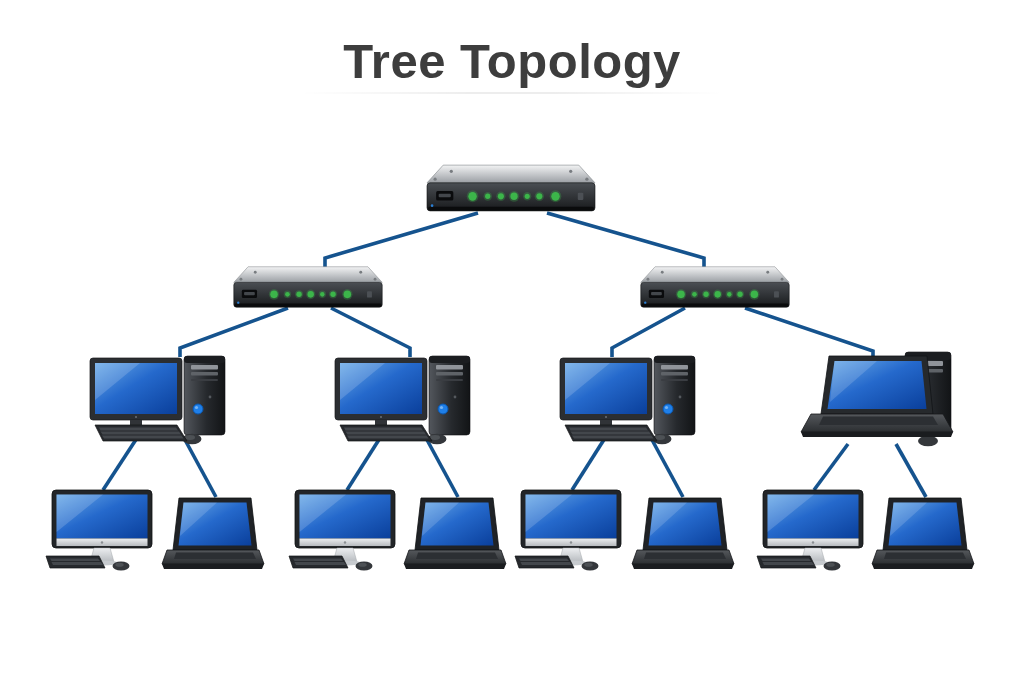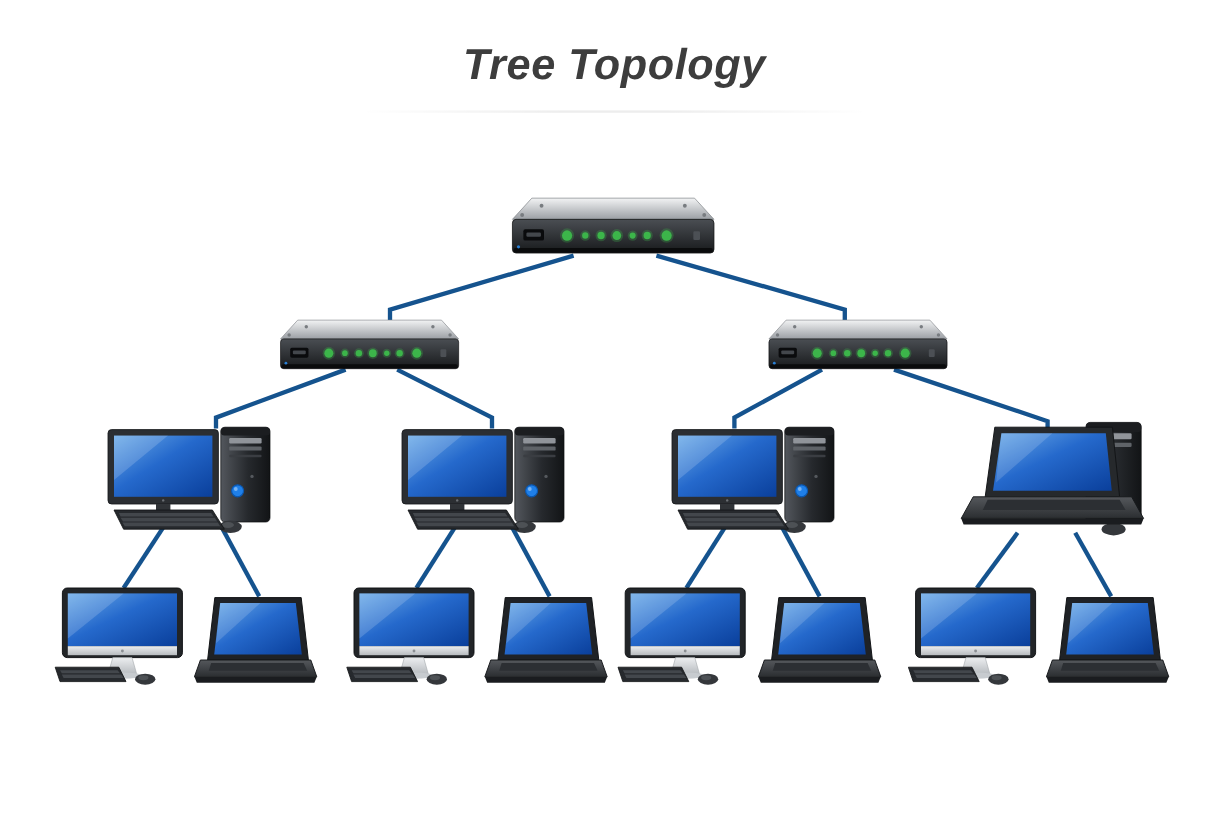--- a/index.html
+++ b/index.html
@@ -7,25 +7,24 @@
   #stage{
     position:relative;
     width:1024px;height:683px;
     background:#ffffff;
     overflow:hidden;
   }
   #diagram-title{
     position:absolute;
     top:33px;left:0;width:1024px;
     text-align:center;
-    font-size:36px;
+    font-size:49px;
     font-weight:700;
     letter-spacing:0.5px;
     color:#3d3d3d;
-    font-style:italic;
   }
   #title-divider{
     position:absolute;
     top:92px;left:300px;width:424px;height:2px;
     background:linear-gradient(to right, rgba(0,0,0,0), rgba(0,0,0,0.07) 40%, rgba(0,0,0,0.07) 60%, rgba(0,0,0,0));
   }
   #topology-svg{position:absolute;top:0;left:0;}
 </style>
 </head>
 <body>

